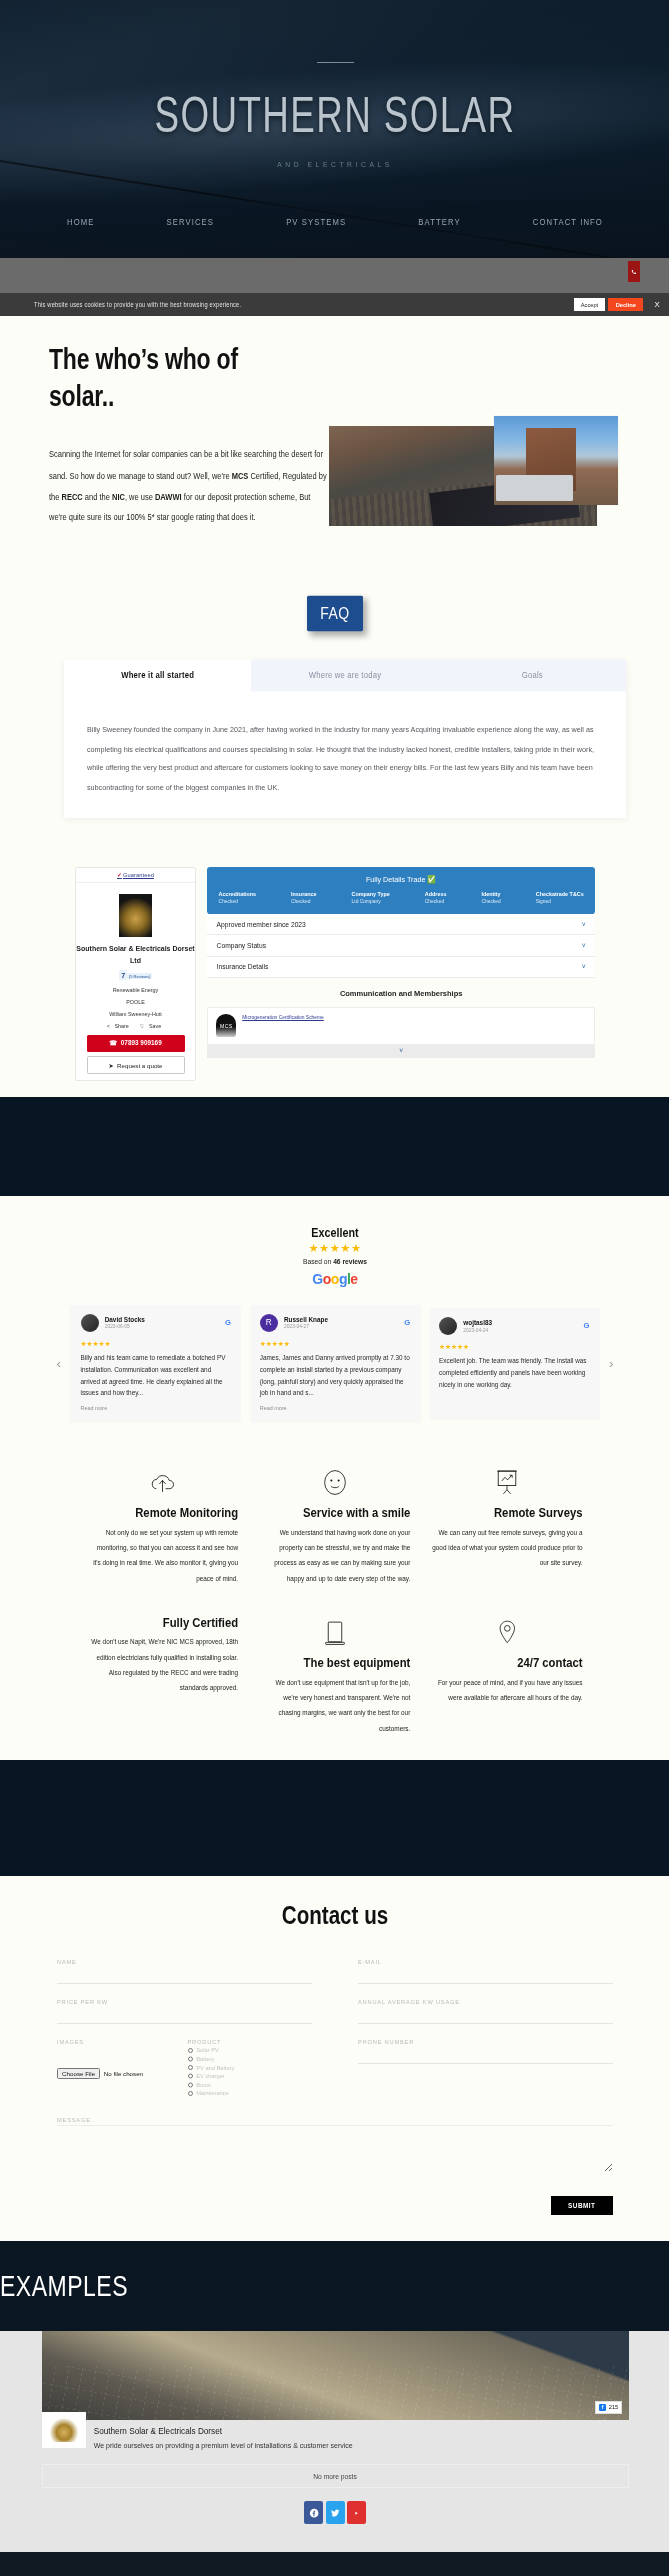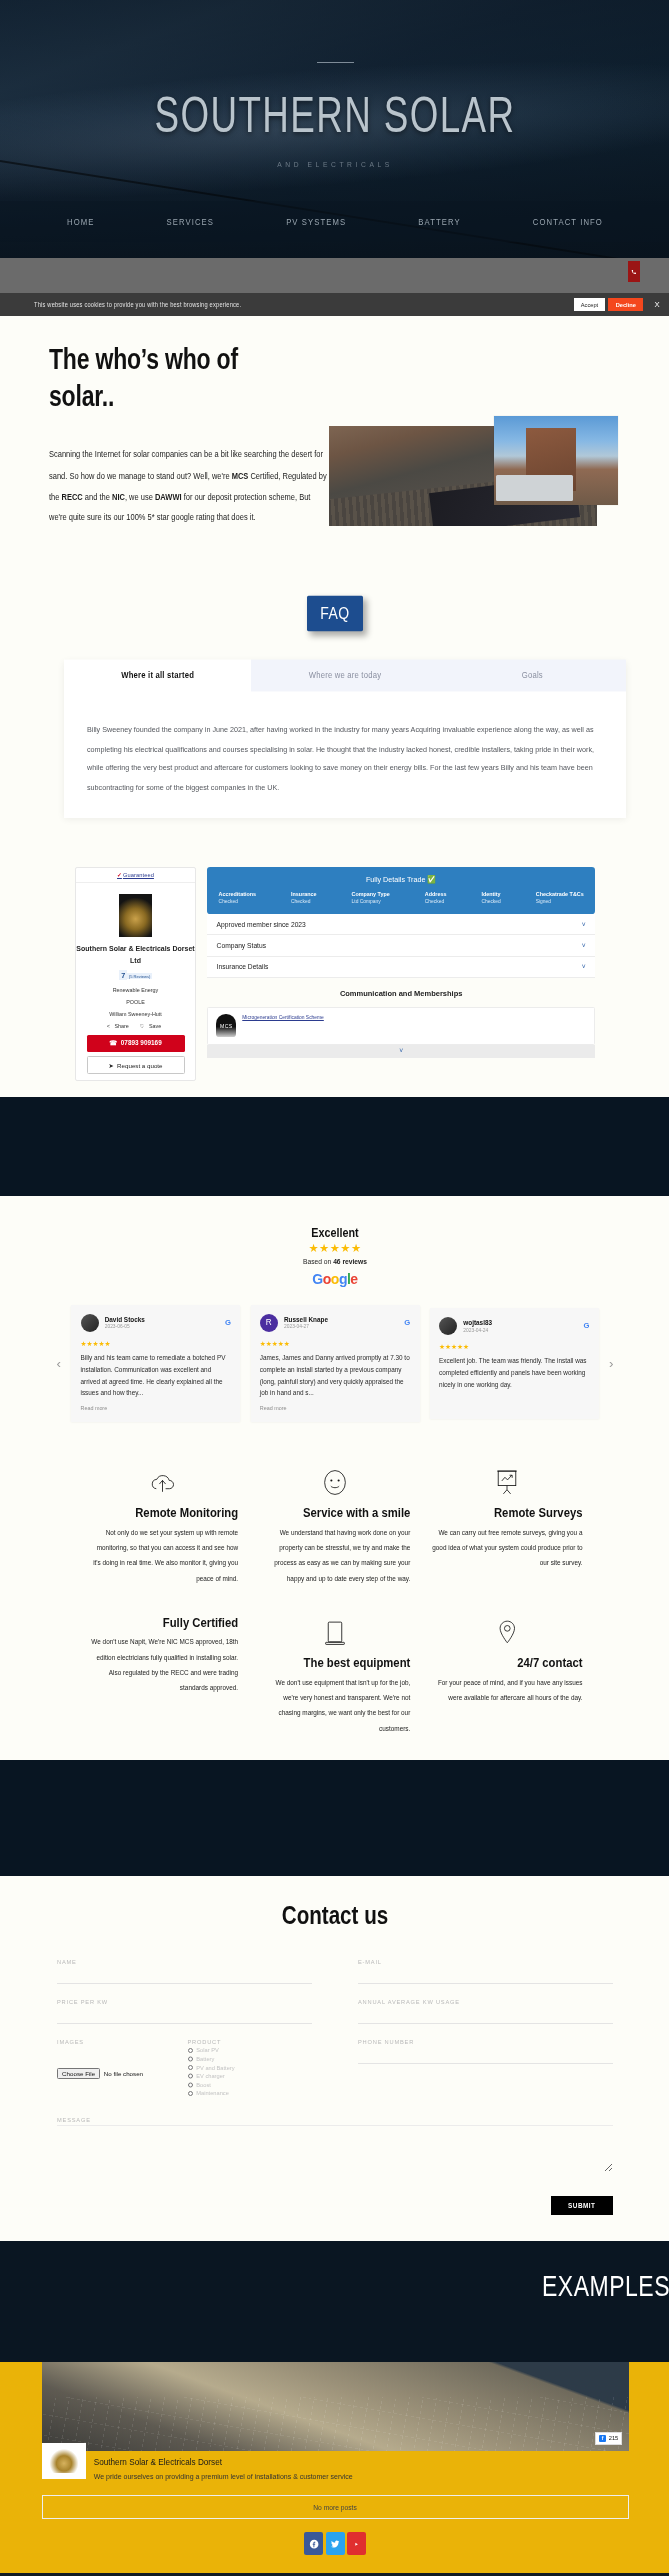--- a/index.html
+++ b/index.html
@@ -638,35 +638,35 @@
     font-family: "Liberation Sans", sans-serif;
     font-size: 6.4px;
     font-weight: bold;
     letter-spacing: 0.5px;
     cursor: pointer;
   }
 
   
   .examples {
     background: #0a1622;
-    padding: 32px 0 62px;
-    text-align: right;
+    padding: 32px 0 31px;
+    text-align: left;
   }
   .examples h2 {
     font-family: "Liberation Sans Narrow","Liberation Sans",sans-serif;
     font-size: 23px;
     font-weight: 400;
     color: #fff;
     letter-spacing: 0.5px;
     transform: scaleY(1.3);
     display: inline-block;
   }
 
   
-  .fbfeed { background: #eab308; padding: 0 0 18px; }
+  .fbfeed { background: #e5e5e5; padding: 0 0 28px; }
   .fb-card { width: 587px; margin: 0 auto; }
   .fb-photo {
     height: 89px;
     position: relative;
     background:
       linear-gradient(200deg, #2d3b48 0%, #2d3b48 16%, #6f6a5c 17%, #9a9078 42%, #b6ab8d 58%, #5f5b52 78%, #3a3a38 100%);
     overflow: hidden;
   }
   .fb-photo:before {
     content:"";

